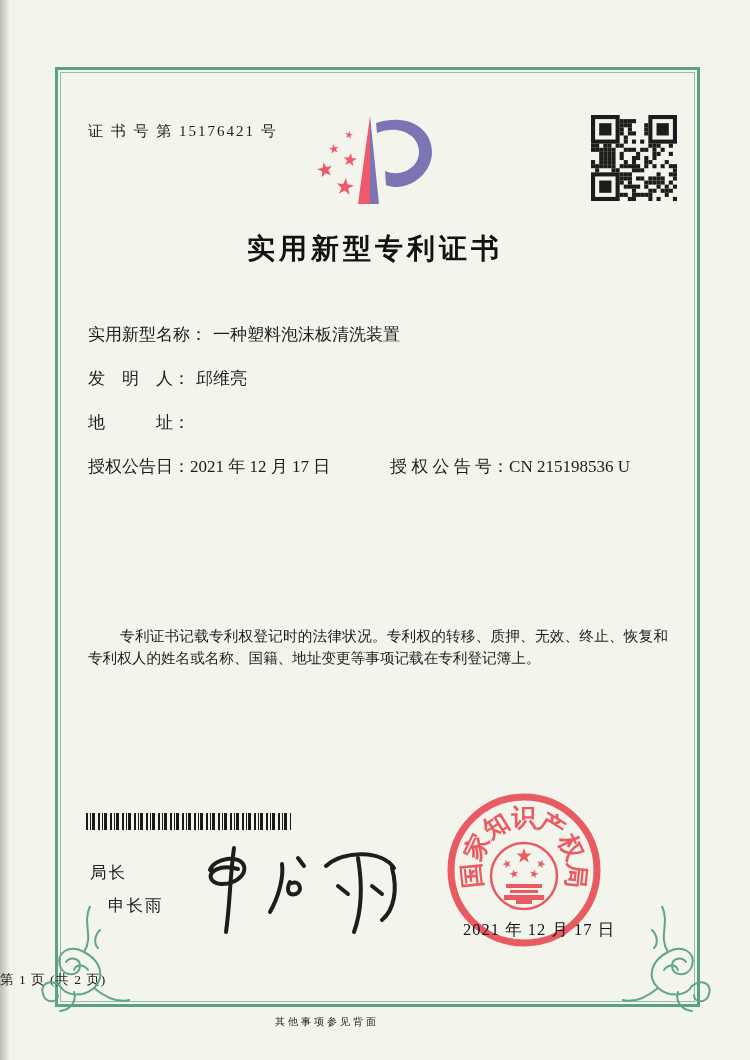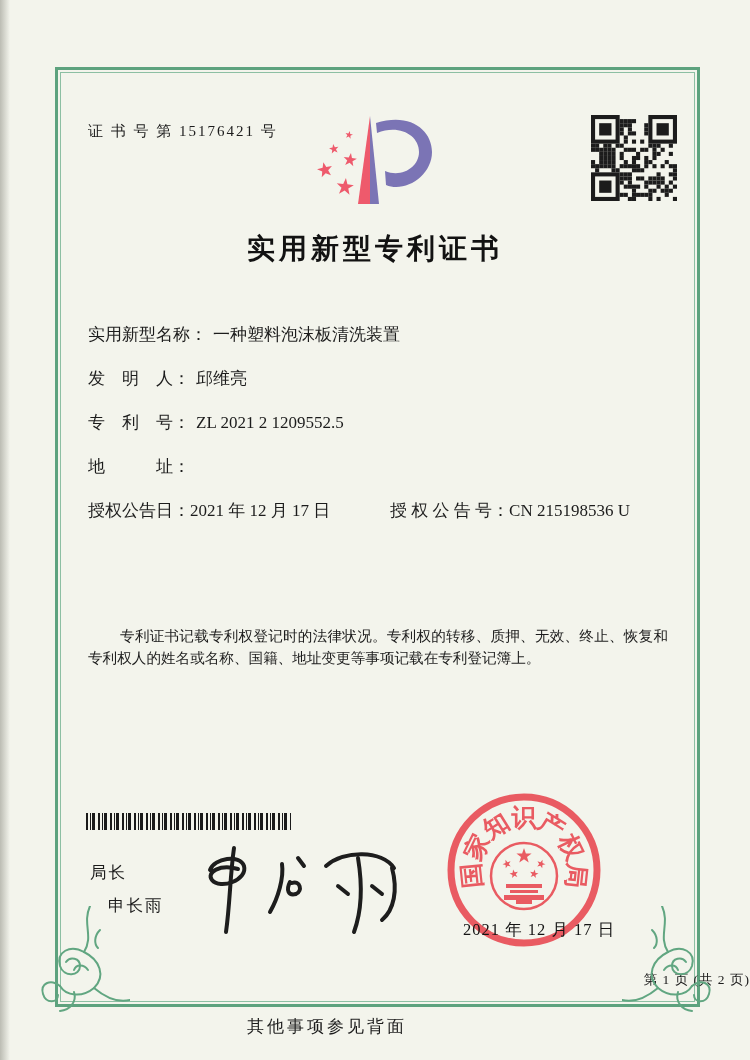--- a/index.html
+++ b/index.html
@@ -40,22 +40,22 @@
       repeating-linear-gradient(90deg,#1a1a1a 0 2px,transparent 2px 6px),
       repeating-linear-gradient(90deg,#1a1a1a 0 1px,transparent 1px 4px);}
   
   .chief-title{left:90px;top:862px;font-size:16.5px;letter-spacing:2px;}
   .chief-name{left:108px;top:895px;font-size:16.5px;letter-spacing:2px;}
   .signature{left:186px;top:828px;}
   
   .seal{left:444px;top:790px;width:160px;height:160px;opacity:.88;}
   .seal-date{left:463px;top:919px;font-size:16.5px;letter-spacing:1px;color:#151515;}
   
-  .page-ind{left:0;top:971px;width:750px;text-align:right;font-size:13.5px;letter-spacing:1px;}
-  .footer-note{left:0;top:1015px;width:654px;text-align:center;font-size:17px;letter-spacing:3px;}
+  .page-ind{left:0;top:971px;width:750px;text-align:left;font-size:13.5px;letter-spacing:1px;}
+  .footer-note{left:0;top:1015px;width:654px;text-align:center;font-size:10px;letter-spacing:3px;}
   .flourish{width:100px;height:108px;}
   .flo-left{left:30px;top:906px;}
   .flo-right{left:622px;top:906px;transform:scaleX(-1);}
 </style>
 </head>
 <body>
 
 <div class="abs edge-shade"></div>
 
 <div class="abs frame">
@@ -248,24 +248,20 @@
 <div class="abs fields">
   <div class="frow">
     <span class="lab">实用新型名称：</span>
     <span class="val">一种塑料泡沫板清洗装置</span>
   </div>
   <div class="frow">
     <span class="lab">发　明　人：</span>
     <span class="val">邱维亮</span>
   </div>
   <div class="frow">
-    <span class="lab">专　利　号：</span>
-    <span class="val">ZL 2021 2 1209552.5</span>
-  </div>
-  <div class="frow">
     <span class="lab">地　　　址：</span>
   </div>
   <div class="grant-row">
     <span class="lab">授权公告日：</span>
     <span class="val">2021 年 12 月 17 日</span>
     <span class="grant-right">
       <span>授 权 公 告 号：</span>
       <span>CN 215198536 U</span>
     </span>
   </div>

